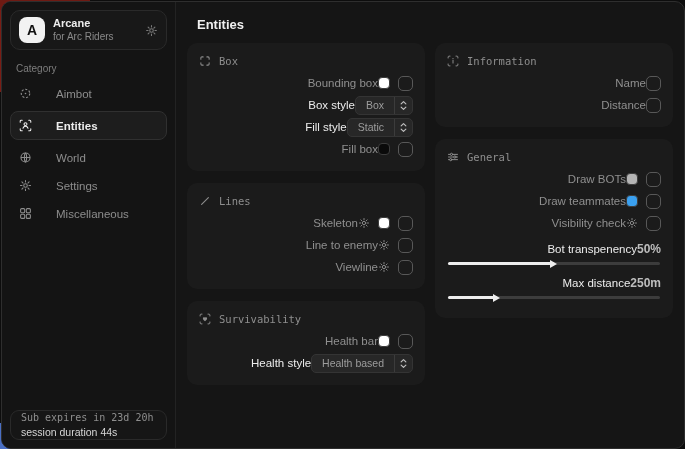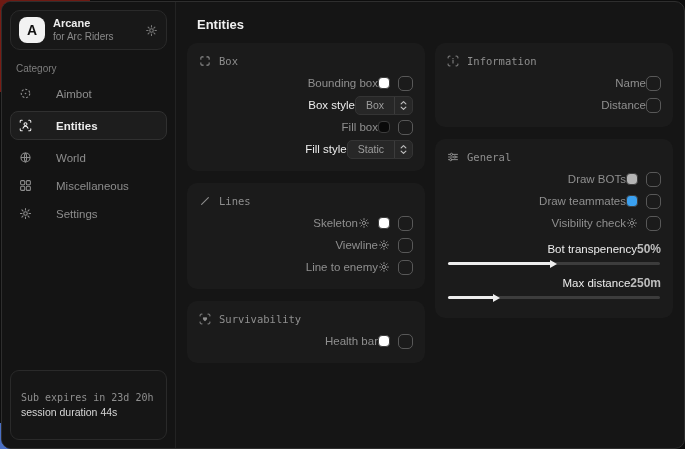--- a/index.html
+++ b/index.html
@@ -32,21 +32,21 @@
   .logo-gear{color:#7a7a7a;display:flex;flex:none}
 
   .category{color:#7d7d7d;font-size:10px;margin:13px 6px 7px}
   .nav-item{display:flex;align-items:center;gap:24px;padding:5px 8px;border-radius:8px;
     color:#8d8d8d;font-size:11.5px;margin-bottom:3px;border:1px solid transparent;cursor:default}
   .nav-item .nav-ico{display:flex;flex:none}
   .nav-item.active{background:#1d1d1d;border-color:#303030;color:#ececec;font-weight:bold;
     padding:7px 8px;margin:2px 0 5px}
 
   .spacer{flex:1}
-  .sub-card{border:1px solid #2a2a2a;border-radius:9px;padding:21px 10px;background:#161616}
+  .sub-card{border:1px solid #2a2a2a;border-radius:9px;padding:1px 10px;background:#161616}
   .sub-line1{font-family:"DejaVu Sans Mono",monospace;color:#8f8f8f;font-size:10px;margin-bottom:3px;white-space:nowrap}
   .sub-line2{color:#d6d6d6;font-size:10.5px;font-weight:normal}
 
   
   .main{flex:1;padding:10px 13px 0 11px;box-sizing:border-box}
   .main-title{color:#f0f0f0;font-size:13px;font-weight:bold;margin:5px 0 11px 10px}
   .cols{display:flex;gap:10px}
   .col{width:238px;display:flex;flex-direction:column;gap:12px}
 
   .panel{background:#1b1b1b;border-radius:10px;padding:9px 12px 11px;box-sizing:border-box}
@@ -131,38 +131,38 @@
         <svg width="13" height="13" viewBox="0 0 16 16" fill="none" stroke="currentColor" stroke-width="1.3">
           <circle cx="8" cy="8" r="5.6"></circle>
           <path d="M2.4 8h11.2M8 2.4c1.9 1.7 1.9 9.5 0 11.2M8 2.4c-1.9 1.7-1.9 9.5 0 11.2"></path>
         </svg>
       </span>
       <span>World</span>
     </div>
 
     <div class="nav-item">
       <span class="nav-ico">
+        <svg width="13" height="13" viewBox="0 0 16 16" fill="none" stroke="currentColor" stroke-width="1.3" stroke-linecap="round">
+          <circle cx="8" cy="8" r="2.2"></circle>
+          <path d="M8 1.8v1.9M8 12.3v1.9M1.8 8h1.9M12.3 8h1.9M3.6 3.6l1.4 1.4M11 11l1.4 1.4M12.4 3.6L11 5M5 11l-1.4 1.4"></path>
+        </svg>
+      </span>
+      <span>Settings</span>
+    </div>
+
+    <div class="nav-item">
+      <span class="nav-ico">
         <svg width="13" height="13" viewBox="0 0 16 16" fill="none" stroke="currentColor" stroke-width="1.3">
           <rect x="2" y="2" width="5" height="5" rx="1.2"></rect>
           <rect x="9" y="2" width="5" height="5" rx="1.2"></rect>
           <rect x="2" y="9" width="5" height="5" rx="1.2"></rect>
           <rect x="9" y="9" width="5" height="5" rx="1.2"></rect>
         </svg>
       </span>
       <span>Miscellaneous</span>
-    </div>
-
-    <div class="nav-item">
-      <span class="nav-ico">
-        <svg width="13" height="13" viewBox="0 0 16 16" fill="none" stroke="currentColor" stroke-width="1.3" stroke-linecap="round">
-          <circle cx="8" cy="8" r="2.2"></circle>
-          <path d="M8 1.8v1.9M8 12.3v1.9M1.8 8h1.9M12.3 8h1.9M3.6 3.6l1.4 1.4M11 11l1.4 1.4M12.4 3.6L11 5M5 11l-1.4 1.4"></path>
-        </svg>
-      </span>
-      <span>Settings</span>
     </div>
 
     <div class="spacer"></div>
 
     <div class="sub-card">
       <div class="sub-line1">Sub expires in 23d 20h</div>
       <div class="sub-line2">session duration 44s</div>
     </div>
   </div>
 
@@ -197,38 +197,38 @@
               <span class="dd-label">Box</span>
               <span class="dd-icon">
                 <svg width="9" height="11" viewBox="0 0 10 14" fill="none" stroke="currentColor" stroke-width="1.5" stroke-linecap="round" stroke-linejoin="round">
                     <path d="M2 5l3-3 3 3M2 9l3 3 3-3"></path>
                   </svg>
               </span>
             </button>
           </div>
 
           <div class="row">
-            <span class="lbl">Fill box</span>
-            <span class="ctrls">
-              <span class="swatch" style="background: rgb(10, 10, 10);"></span>
-              <span class="checkbox"></span>
-            </span>
-          </div>
-
-          <div class="row">
             <span class="lbl bright">Fill style</span>
             <button class="dropdown">
               <span class="dd-label">Static</span>
               <span class="dd-icon">
                 <svg width="9" height="11" viewBox="0 0 10 14" fill="none" stroke="currentColor" stroke-width="1.5" stroke-linecap="round" stroke-linejoin="round">
                     <path d="M2 5l3-3 3 3M2 9l3 3 3-3"></path>
                   </svg>
               </span>
             </button>
           </div>
+
+          <div class="row">
+            <span class="lbl">Fill box</span>
+            <span class="ctrls">
+              <span class="swatch" style="background: rgb(10, 10, 10);"></span>
+              <span class="checkbox"></span>
+            </span>
+          </div>
         </div>
 
         <div class="panel">
           <div class="panel-header">
             <span class="ph-ico">
               <svg width="12" height="12" viewBox="0 0 16 16" fill="none" stroke="currentColor" stroke-width="1.5" stroke-linecap="round">
                   <path d="M3.5 12.5l9-9"></path>
                 </svg>
             </span>
             <span>Lines</span>
@@ -242,34 +242,34 @@
                     <circle cx="8" cy="8" r="2.2"></circle>
                     <path d="M8 2v1.8M8 12.2V14M2 8h1.8M12.2 8H14M3.8 3.8l1.3 1.3M10.9 10.9l1.3 1.3M12.2 3.8l-1.3 1.3M5.1 10.9l-1.3 1.3"></path>
                   </svg>
               </span>
               <span class="swatch" style="background: rgb(255, 255, 255);"></span>
               <span class="checkbox"></span>
             </span>
           </div>
 
           <div class="row">
-            <span class="lbl">Viewline</span>
+            <span class="lbl">Line to enemy</span>
             <span class="ctrls">
               <span class="gear-mini">
                 <svg width="12" height="12" viewBox="0 0 16 16" fill="none" stroke="currentColor" stroke-width="1.3" stroke-linecap="round">
                     <circle cx="8" cy="8" r="2.2"></circle>
                     <path d="M8 2v1.8M8 12.2V14M2 8h1.8M12.2 8H14M3.8 3.8l1.3 1.3M10.9 10.9l1.3 1.3M12.2 3.8l-1.3 1.3M5.1 10.9l-1.3 1.3"></path>
                   </svg>
               </span>
               <span class="checkbox"></span>
             </span>
           </div>
 
           <div class="row">
-            <span class="lbl">Line to enemy</span>
+            <span class="lbl">Viewline</span>
             <span class="ctrls">
               <span class="gear-mini">
                 <svg width="12" height="12" viewBox="0 0 16 16" fill="none" stroke="currentColor" stroke-width="1.3" stroke-linecap="round">
                     <circle cx="8" cy="8" r="2.2"></circle>
                     <path d="M8 2v1.8M8 12.2V14M2 8h1.8M12.2 8H14M3.8 3.8l1.3 1.3M10.9 10.9l1.3 1.3M12.2 3.8l-1.3 1.3M5.1 10.9l-1.3 1.3"></path>
                   </svg>
               </span>
               <span class="checkbox"></span>
             </span>
           </div>
@@ -287,20 +287,31 @@
           </div>
 
           <div class="row">
             <span class="lbl">Health bar</span>
             <span class="ctrls">
               <span class="swatch" style="background: rgb(255, 255, 255);"></span>
               <span class="checkbox"></span>
             </span>
           </div>
 
+          <div class="row">
+            <span class="lbl bright">Health style</span>
+            <button class="dropdown">
+              <span class="dd-label">Health based</span>
+              <span class="dd-icon">
+                <svg width="9" height="11" viewBox="0 0 10 14" fill="none" stroke="currentColor" stroke-width="1.5" stroke-linecap="round" stroke-linejoin="round">
+                    <path d="M2 5l3-3 3 3M2 9l3 3 3-3"></path>
+                  </svg>
+              </span>
+            </button>
+          </div>
         </div>
       </div>
 
       <div class="col">
 
         <div class="panel">
           <div class="panel-header">
             <span class="ph-ico">
               <svg width="12" height="12" viewBox="0 0 16 16" fill="none" stroke="currentColor" stroke-width="1.3" stroke-linecap="round">
                 <path d="M1.5 4V2.7c0-.7.5-1.2 1.2-1.2H4M12 1.5h1.3c.7 0 1.2.5 1.2 1.2V4M14.5 12v1.3c0 .7-.5 1.2-1.2 1.2H12M4 14.5H2.7c-.7 0-1.2-.5-1.2-1.2V12"></path>

